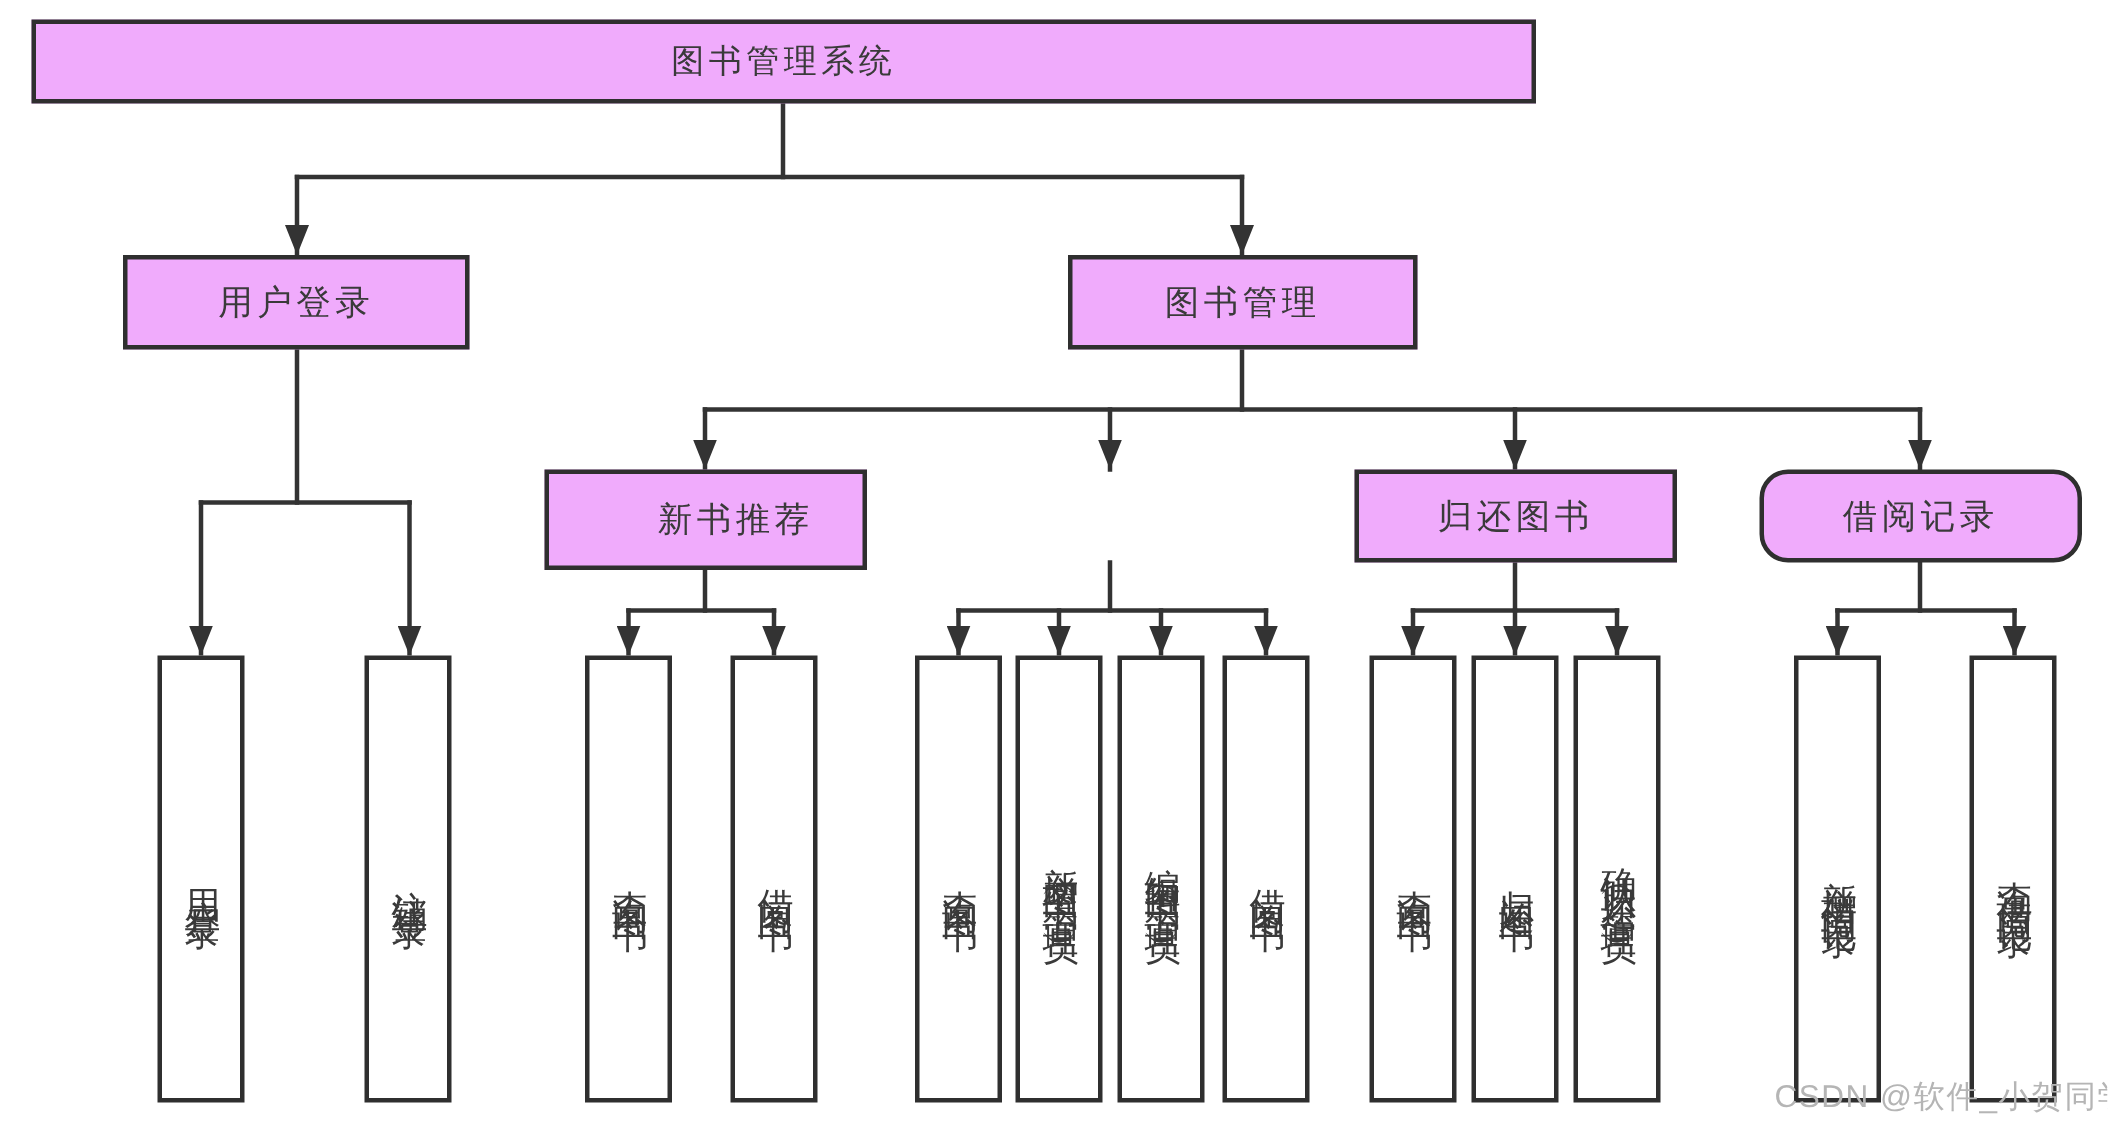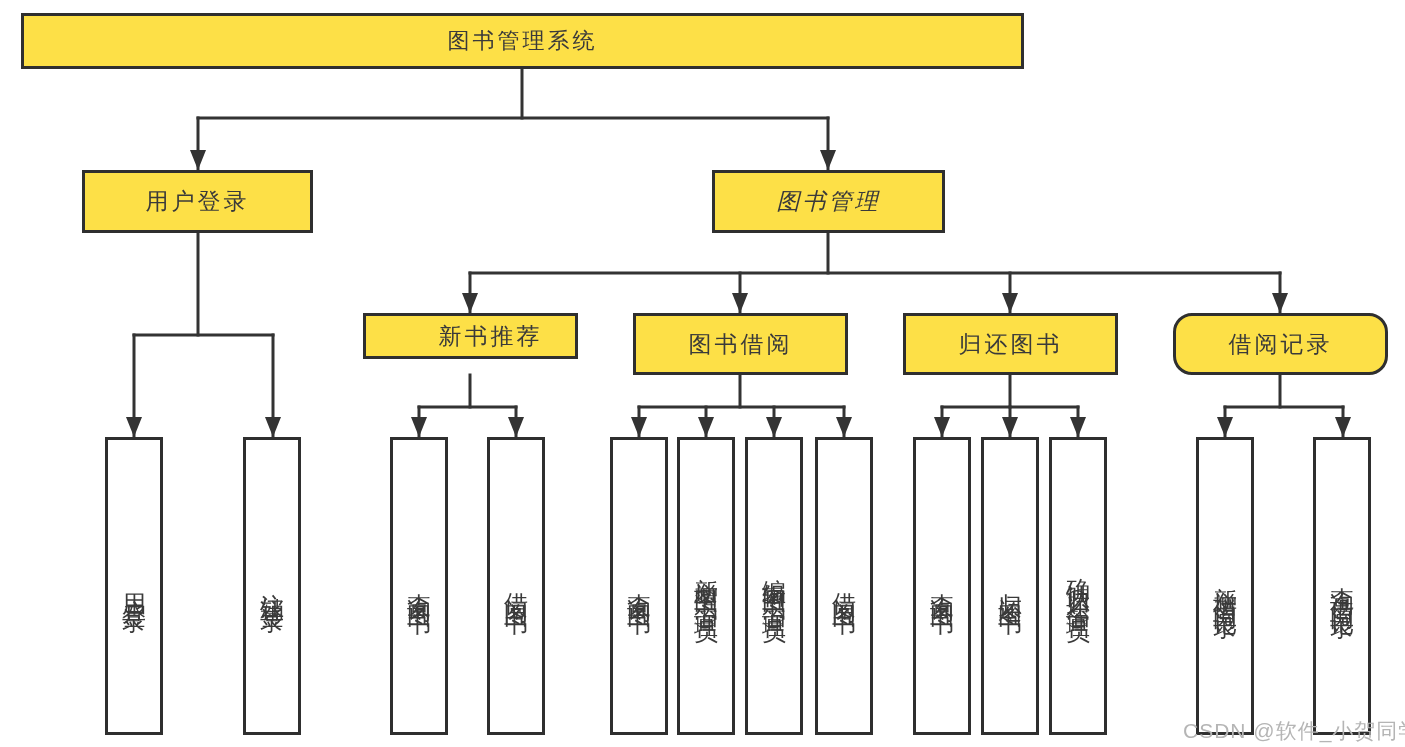--- a/index.html
+++ b/index.html
@@ -13,21 +13,21 @@
   }
   .connectors {
     position: absolute;
     left: 0; top: 0;
     width: 1405px; height: 747px;
   }
   .node {
     position: absolute;
     box-sizing: border-box;
     border: 3px solid #2f2f2f;
-    background: #fde047;
+    background: #f0abfc;
     display: flex;
     align-items: center;
     justify-content: center;
     color: #3a3a3a;
     font-size: 23px;
     letter-spacing: 3px;
     white-space: nowrap;
   }
   .node.root { font-size: 22px; }
   .leaf {
@@ -125,24 +125,23 @@
       <path d="M1280,375 L1280,407"></path>
       <path d="M1225,407 L1343,407"></path>
       <line x1="1225" y1="407" x2="1225" y2="437" marker-end="url(#arrow)"></line>
       <line x1="1343" y1="407" x2="1343" y2="437" marker-end="url(#arrow)"></line>
     </g>
   </svg>
 
   <div class="node root" style="left:21px; top:13px; width:1003px; height:56px;">图书管理系统</div>
 
   <div class="node" style="left:82px; top:170px; width:231px; height:63px;">用户登录</div>
-  <div class="node" style="left:712px; top:170px; width:233px; height:63px;font-style:italic;">图书管理</div>
+  <div class="node" style="left:712px; top:170px; width:233px; height:63px;">图书管理</div>
 
-  <div class="node" style="left:363px; top:313px; width:215px; height:46px;padding-left:40px;">新书推荐</div>
-  <div class="node" style="left:633px; top:313px; width:215px; height:62px;">图书借阅</div>
+  <div class="node" style="left:363px; top:313px; width:215px; height:67px;padding-left:40px;">新书推荐</div>
   <div class="node" style="left:903px; top:313px; width:215px; height:62px;">归还图书</div>
   <div class="node" style="left:1173px; top:313px; width:215px; height:62px;border-radius:19px;">借阅记录</div>
 
   <div class="leaf" style="left:105px;">
     <span>用户登录</span>
   </div>
   <div class="leaf" style="left:243px;">
     <span>注销登录</span>
   </div>
 

